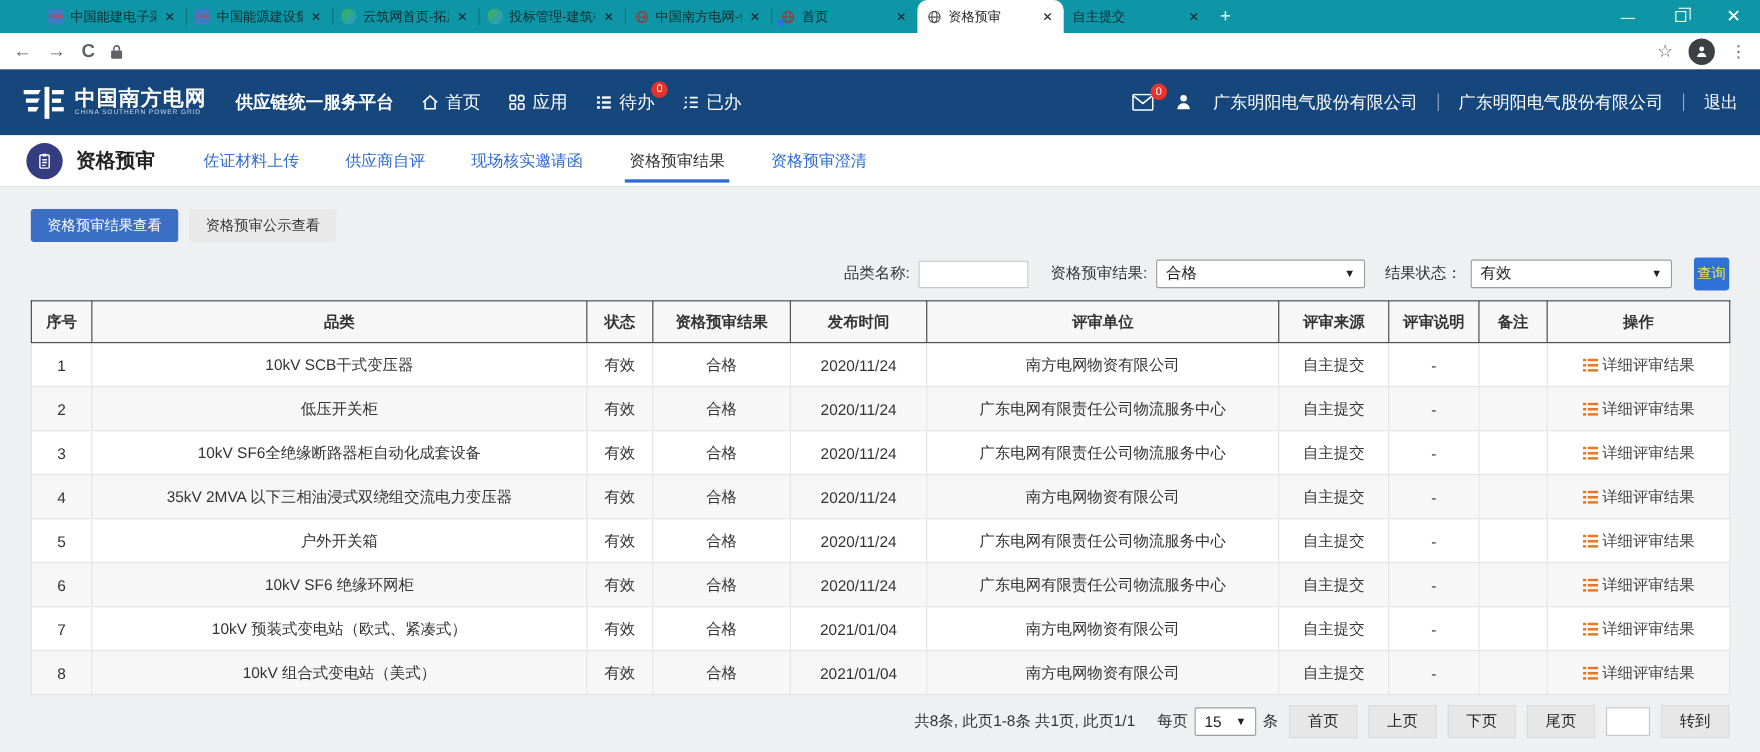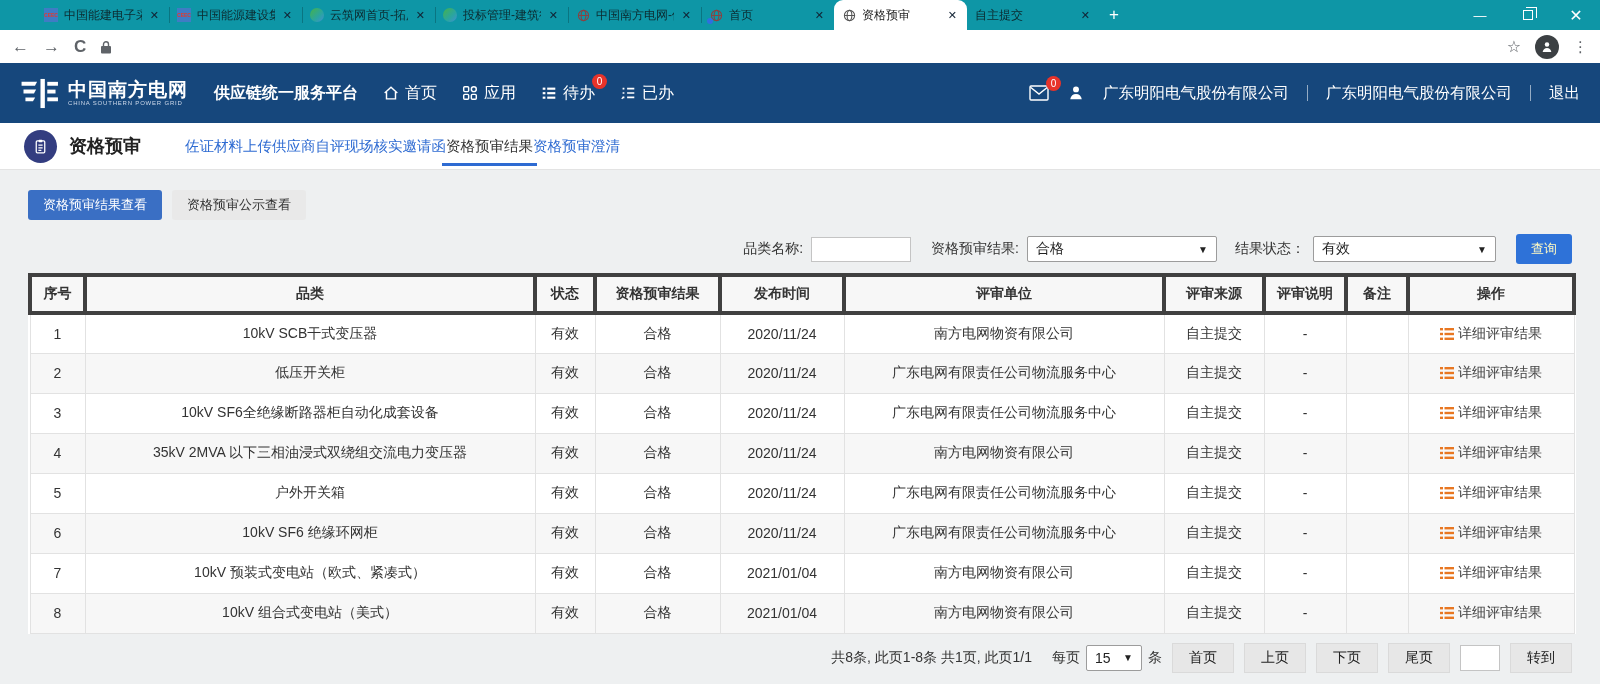--- a/index.html
+++ b/index.html
@@ -57,21 +57,21 @@
   .sep-v { width:1px; height:16px; background:rgba(255,255,255,.55); }
   .company { font-size:15.5px; }
   .logout { font-size:15.5px; cursor:pointer; }
 
   
   .subnav { height:47px; background:#fff; display:flex; align-items:center; padding:0 24px;
     border-bottom:1px solid #e3e3e3; }
   .circle-icon { width:33px; height:33px; border-radius:50%; background:#333d80; display:flex;
     align-items:center; justify-content:center; margin-right:12px; }
   .page-title { font-size:18px; font-weight:bold; color:#222; margin-right:44px; }
-  .sub-tabs { display:flex; height:100%; align-items:center; }
+  .sub-tabs { display:flex; gap:42px; height:100%; align-items:center; }
   .sub-tab { font-size:14.5px; color:#2e6bd2; cursor:pointer; position:relative; height:100%;
     display:flex; align-items:center; }
   .sub-tab.active { color:#333; }
   .sub-tab.active::after { content:''; position:absolute; left:-4px; right:-4px; bottom:3px;
     height:3px; background:#2e6bd2; }
 
   
   .content { padding:20px 28px 0; }
   .btn-row { display:flex; gap:10px; margin-bottom:14px; }
   .btn { font-size:13px; padding:6px 15px; border:none; border-radius:3px; cursor:pointer;
@@ -82,25 +82,25 @@
   .filter-row { display:flex; justify-content:flex-end; align-items:center; gap:8px;
     margin-bottom:9px; font-size:14px; color:#333; }
   .txt-input { width:100px; height:25px; border:1px solid #c4c4c4; background:#fff;
     font-size:13px; padding:0 6px; font-family:inherit; }
   .select-box { height:26px; background:#fff; border:1px solid #9c9c9c; border-radius:2px;
     display:flex; align-items:center; justify-content:space-between; padding:0 8px;
     font-size:14px; color:#222; cursor:pointer; }
   .sel-result { width:190px; margin-right:10px; }
   .sel-status { width:183px; margin-right:12px; }
   .caret { font-size:10px; color:#222; }
-  .btn-query { background:#2e72d8; color:#fef9c3; padding:6px 15px; }
+  .btn-query { background:#2e72d8; color:#fde047; padding:6px 3px; }
 
   table { width:1544px; border-collapse:collapse; background:#fff; table-layout:fixed; }
   th { background:#f7f7f7; font-size:14px; font-weight:bold; color:#333; height:38px;
-    border:4px solid #404040; }
+    border:1px solid #404040; }
   td { height:40px; text-align:center; font-size:14px; color:#333; border:1px solid #e2e2e2;
     overflow:hidden; white-space:nowrap; }
   tr.alt td { background:#f7f7f7; }
   .action-link { display:inline-flex; align-items:center; gap:4px; cursor:pointer; color:#444; }
 
   .pagination { width:1544px; display:flex; justify-content:flex-end; align-items:center;
     gap:10px; padding:9px 0; font-size:14px; color:#333; }
   .pg-summary { margin-right:10px; }
   .perpage { display:flex; align-items:center; gap:6px; }
   .sel-perpage { width:56px; height:26px; }

